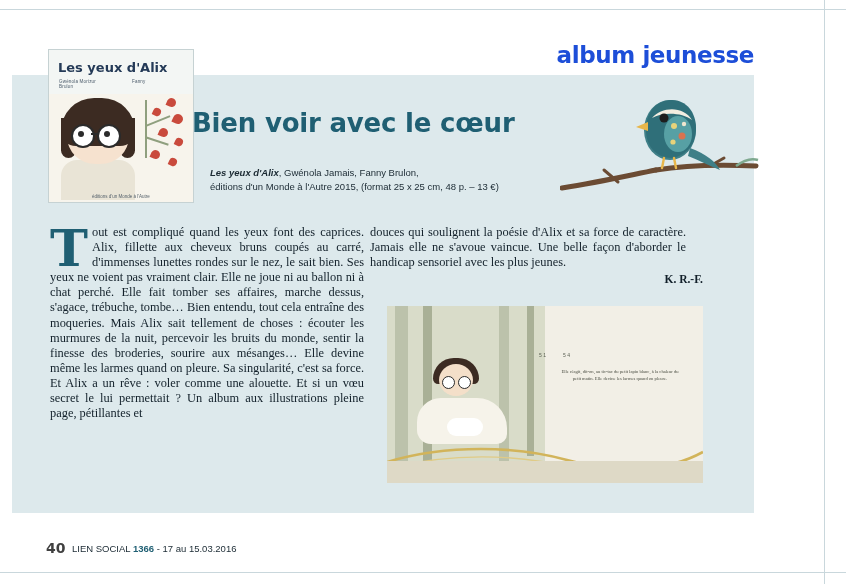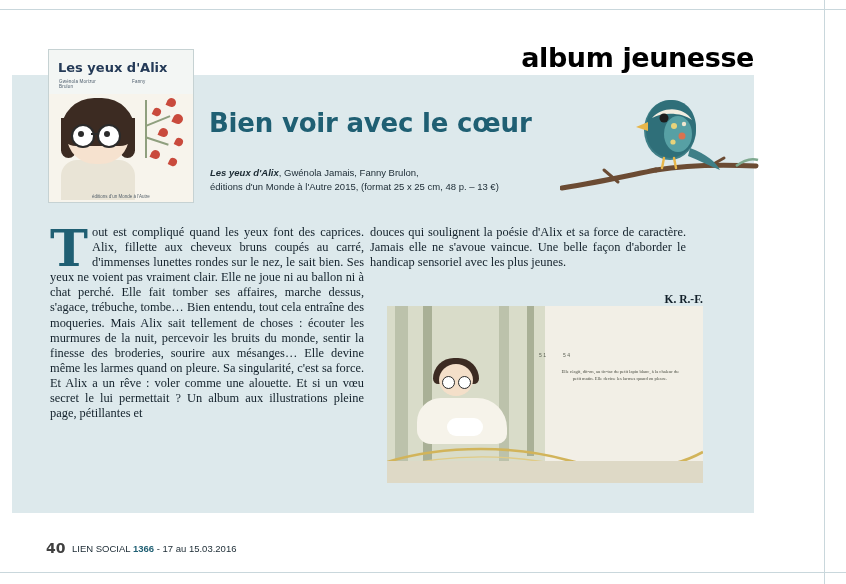--- a/index.html
+++ b/index.html
@@ -47,23 +47,23 @@
     background: #dde9ec;
   }
 
   
   #section-title {
     position: absolute;
     right: 92px;
     top: 42px;
     font-family: "DejaVu Sans", sans-serif;
     font-weight: bold;
-    font-size: 27px;
+    font-size: 23px;
     letter-spacing: -0.4px;
-    color: #000000;
+    color: #1d4ed8;
     white-space: nowrap;
   }
 
   
   #cover {
     position: absolute;
     left: 48px;
     top: 49px;
     width: 146px;
     height: 154px;
@@ -189,21 +189,21 @@
     bottom: 3px;
     width: 100%;
     text-align: center;
     font-size: 4.5px;
     color: #55616b;
   }
 
   
   #article-title {
     position: absolute;
-    left: 209px;
+    left: 192px;
     top: 108px;
     font-family: "DejaVu Sans", sans-serif;
     font-weight: bold;
     font-size: 26px;
     color: #1f5f73;
     letter-spacing: -0.2px;
   }
   #credits {
     position: absolute;
     left: 210px;
@@ -248,21 +248,21 @@
     font-family: "DejaVu Serif", serif;
     font-weight: bold;
     font-size: 51px;
     line-height: 42px;
     color: #1f5f73;
     margin: 2px 4px 0 0;
   }
   #byline {
     position: absolute;
     left: 387px;
-    top: 293px;
+    top: 273px;
     width: 316px;
     text-align: right;
     font-family: "Liberation Serif", serif;
     font-weight: bold;
     font-size: 11.5px;
     color: #12202a;
   }
 
   
   #spread {

